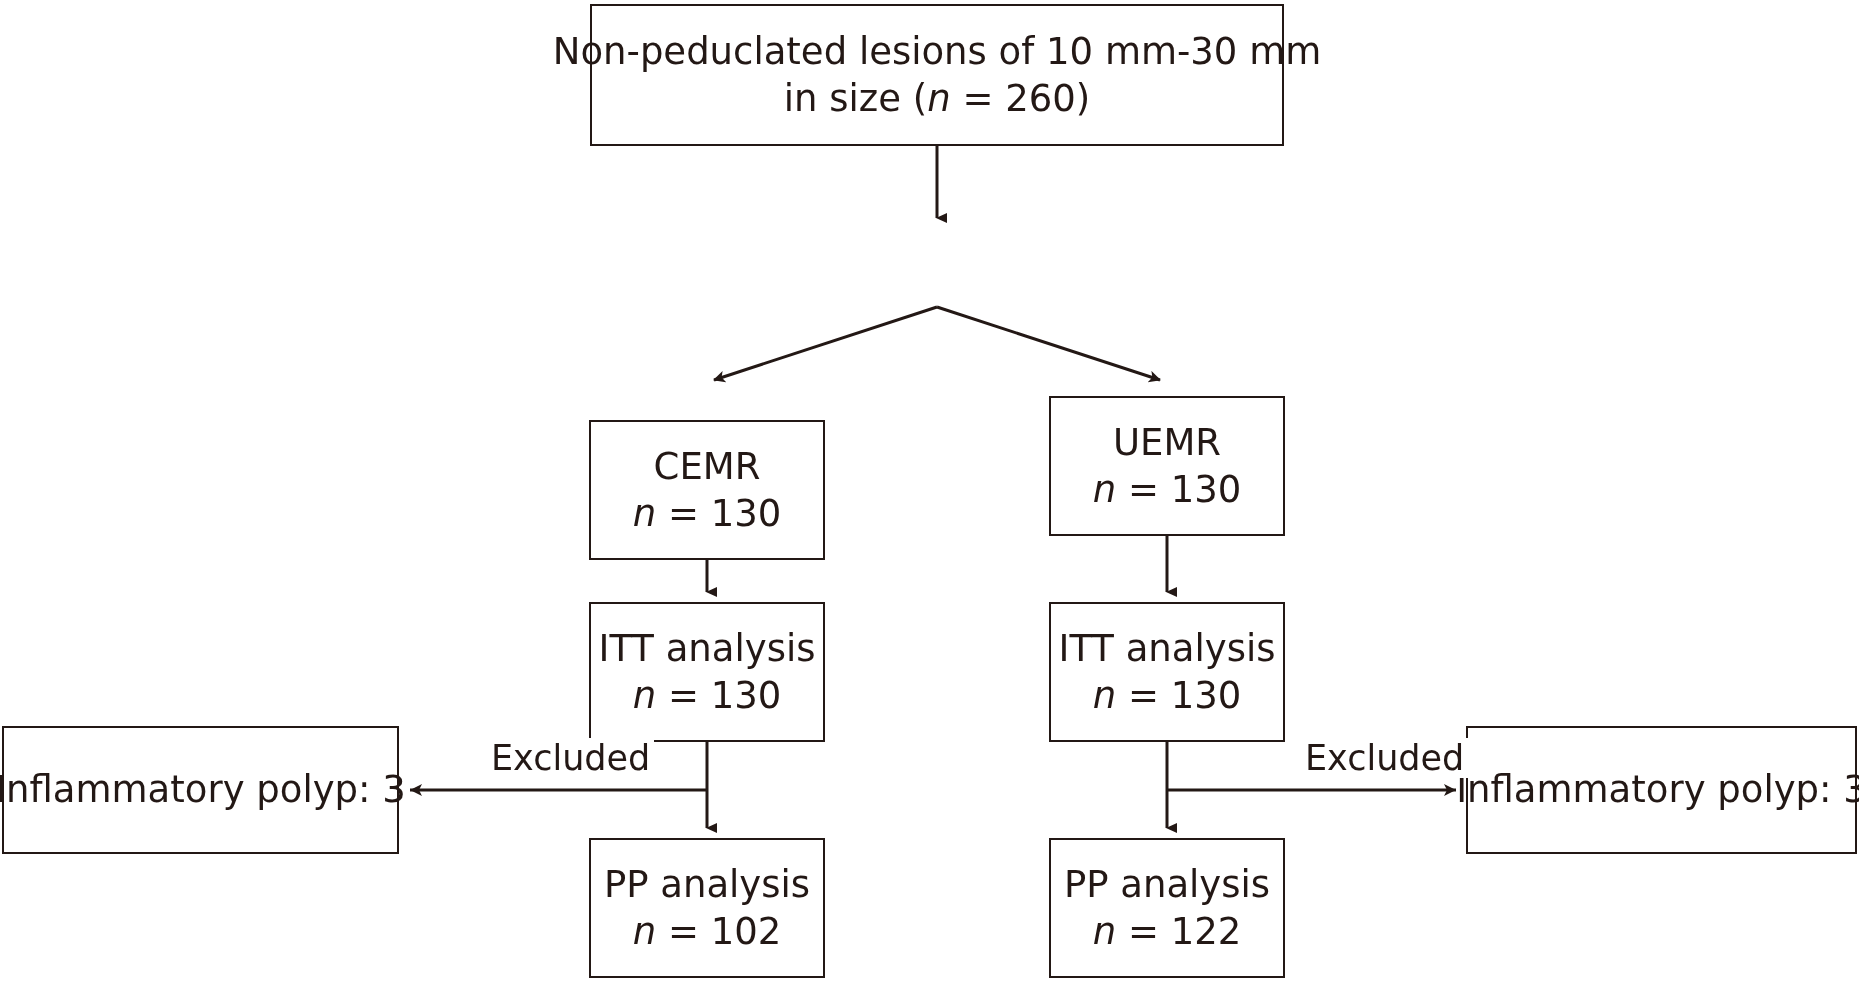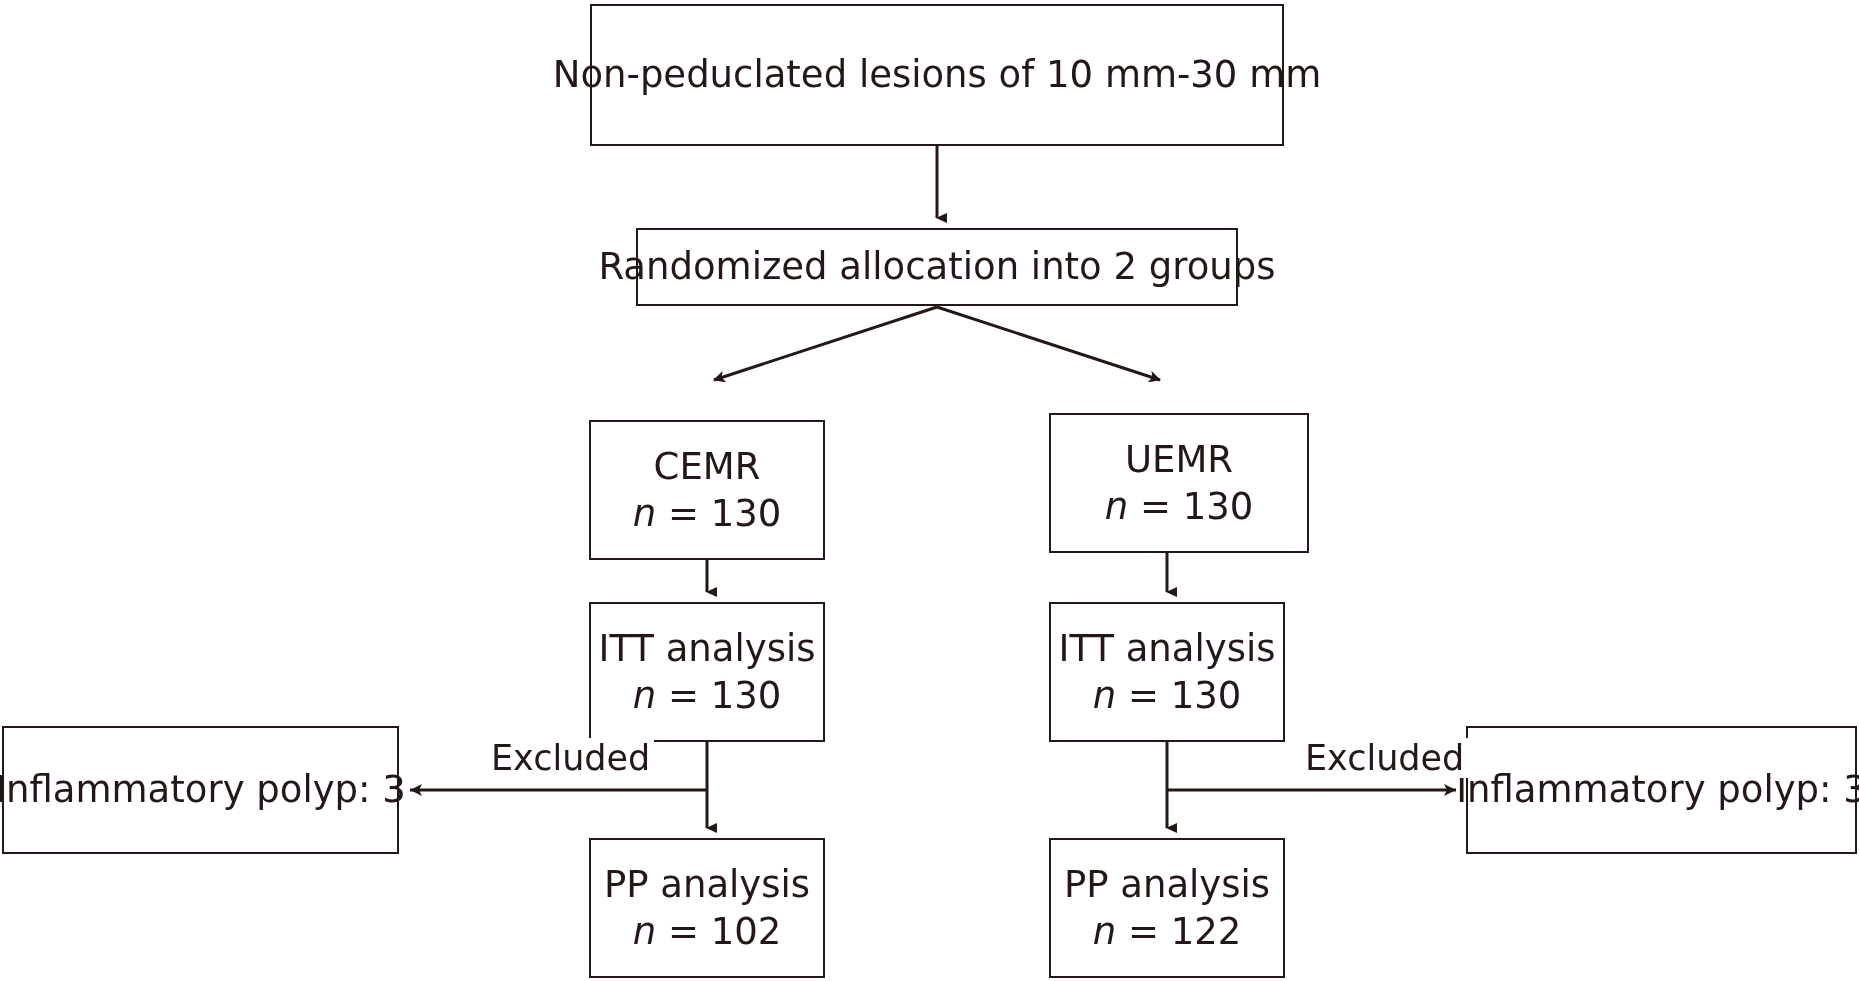--- a/index.html
+++ b/index.html
@@ -54,22 +54,22 @@
     width: 602px; height: 78px;
     font-size: 37px;
   }
   #node-cemr {
     left: 589px;  top: 396px;
     width: 236px; height: 140px;
     font-size: 37px;
     margin-top: 24px;
   }
   #node-uemr {
-    left: 1049px; top: 413px;
-    width: 260px; height: 140px;
+    left: 1049px; top: 396px;
+    width: 236px; height: 140px;
     font-size: 37px;
   }
   #node-itt-left {
     left: 589px;  top: 602px;
     width: 236px; height: 140px;
     font-size: 37px;
   }
   #node-itt-right {
     left: 1049px; top: 602px;
     width: 236px; height: 140px;
@@ -152,25 +152,23 @@
 
     <line x1="1167" y1="742" x2="1167" y2="828" stroke="#231815" stroke-width="3" marker-end="url(#arrow-down)"></line>
 
     <line x1="707" y1="790" x2="410" y2="790" stroke="#231815" stroke-width="3" marker-end="url(#arrow-left)"></line>
 
     <line x1="1167" y1="790" x2="1456" y2="790" stroke="#231815" stroke-width="3" marker-end="url(#arrow-left)"></line>
   </svg>
 
   <div class="node" id="node-lesions">
     <span class="line">Non-peduclated lesions of 10 mm-30 mm</span>
-  </div>
-
-  <div class="node" id="node-randomized">
-    <span class="line">Randomized allocation into 2 groups</span>
-  </div>
+    <span class="line"><span>in size (</span><span class="ital">n</span><span> = 260)</span></span>
+  </div>
+
 
   <div class="node" id="node-cemr">
     <span class="line">CEMR</span>
     <span class="line"><span class="ital">n</span><span> = 130</span></span>
   </div>
 
   <div class="node" id="node-uemr">
     <span class="line">UEMR</span>
     <span class="line"><span class="ital">n</span><span> = 130</span></span>
   </div>

